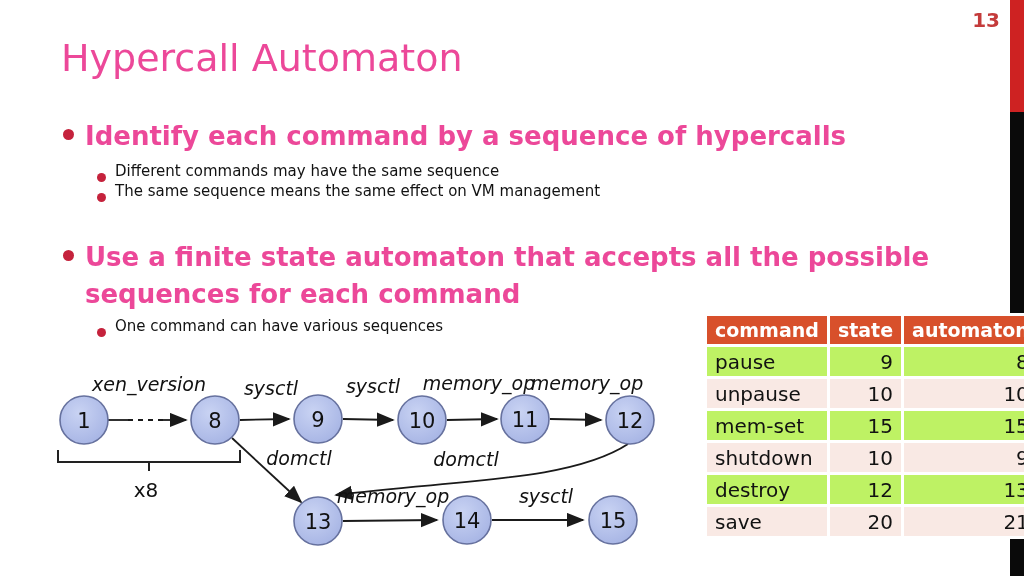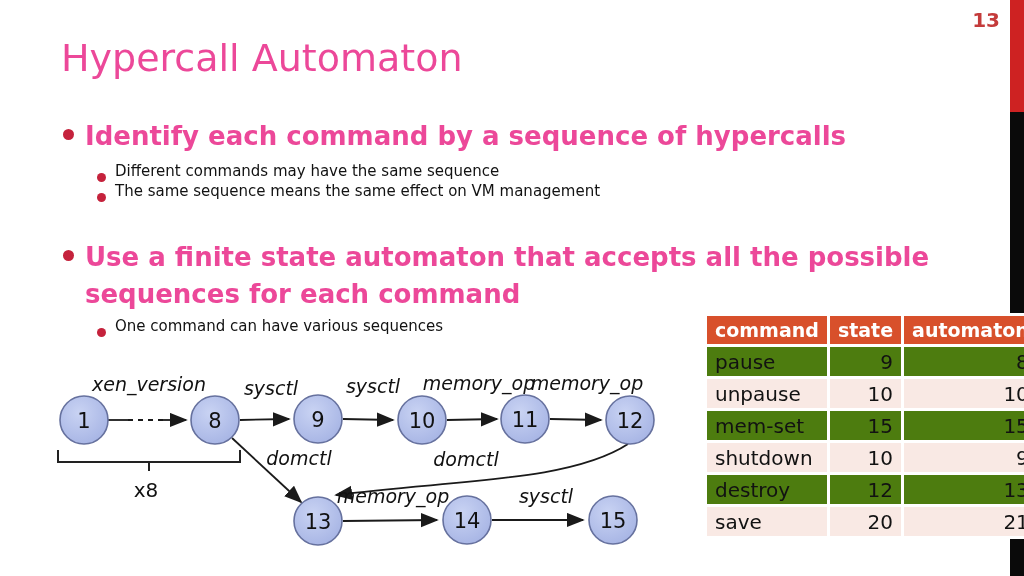--- a/index.html
+++ b/index.html
@@ -38,21 +38,21 @@
     background:#ffffff;font-size:20px;color:#121212;
   }
   table.cmd th{
     background:#D8502B;color:#ffffff;font-weight:bold;font-size:19px;
     padding:2px 8px;height:24px;text-align:right;
   }
   table.cmd td{padding:2px 8px;height:25px;}
   td.cname{width:86px;text-align:left;}
   td.cnum{width:48px;text-align:right;}
   td.cnum2{width:80px;text-align:right;}
-  tr.dark td{background:#4d7c0f;}
+  tr.dark td{background:#bef264;}
   tr.light td{background:#F9E9E4;}
 </style>
 </head>
 <body>
 
 <div class="bar-red"></div>
 <div class="bar-black"></div>
 <div class="page-num">13</div>
 
 <div class="title">Hypercall Automaton</div>

